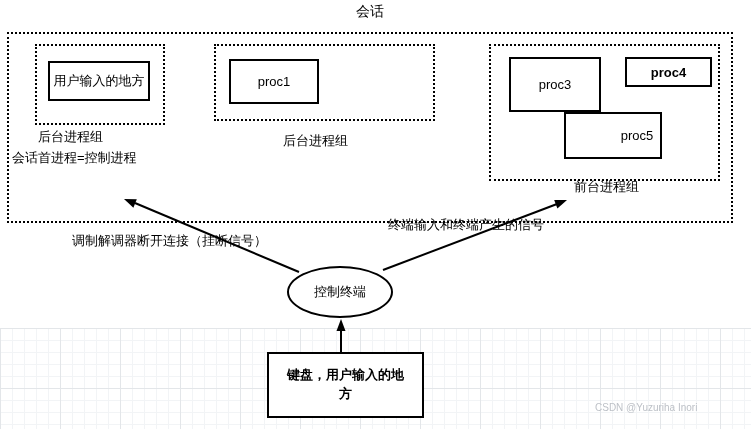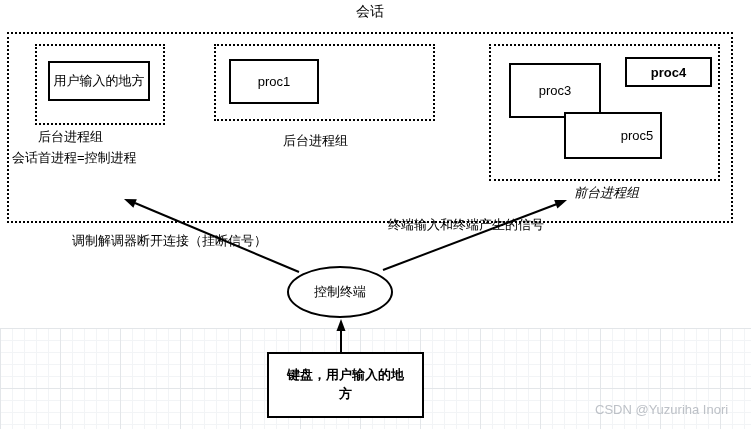--- a/index.html
+++ b/index.html
@@ -45,33 +45,33 @@
     position: absolute;
     border: 2px solid #000;
     background: #fff;
     display: flex; align-items: center; justify-content: center;
     font-size: 13px;
     white-space: nowrap;
   }
   .p-shell { left: 48px;  top: 61px;  width: 102px; height: 40px; }
   .p-1     { left: 229px; top: 59px;  width: 90px;  height: 45px; }
   .p-2     { left: 338px; top: 59px;  width: 88px;  height: 45px; }
-  .p-3     { left: 509px; top: 63px;  width: 92px;  height: 55px; }
+  .p-3     { left: 509px; top: 57px;  width: 92px;  height: 55px; }
   .p-4     { left: 625px; top: 57px;  width: 87px;  height: 30px; font-weight: bold; }
   .p-5     { left: 564px; top: 112px; width: 98px;  height: 47px; padding-left: 48px; }
 
   .lbl {
     position: absolute;
     font-size: 13px;
     white-space: nowrap;
   }
   .lbl-left-group   { left: 38px;  top: 128px; }
   .lbl-left-sub     { left: 12px;  top: 149px; }
   .lbl-middle-group { left: 283px; top: 132px; }
-  .lbl-right-group  { left: 574px; top: 184px; font-style: italic; }
+  .lbl-right-group  { left: 574px; top: 178px; }
   .lbl-hangup       { left: 72px;  top: 232px; }
   .lbl-signal       { left: 388px; top: 216px; }
 
   .terminal-ellipse {
     position: absolute;
     left: 287px; top: 266px;
     width: 106px; height: 52px;
     border: 2px solid #000;
     border-radius: 50%;
     background: #fff;
@@ -90,21 +90,21 @@
     text-align: center;
     font-size: 13px;
     font-weight: bold;
     padding: 0 14px;
     line-height: 1.45;
   }
 
   .watermark {
     position: absolute;
     left: 595px; top: 402px;
-    font-size: 13px;
+    font-size: 10px;
     color: #bdc1c7;
     white-space: nowrap;
   }
 
   svg.overlay {
     position: absolute;
     left: 0; top: 0;
     width: 751px; height: 429px;
     pointer-events: none;
   }

